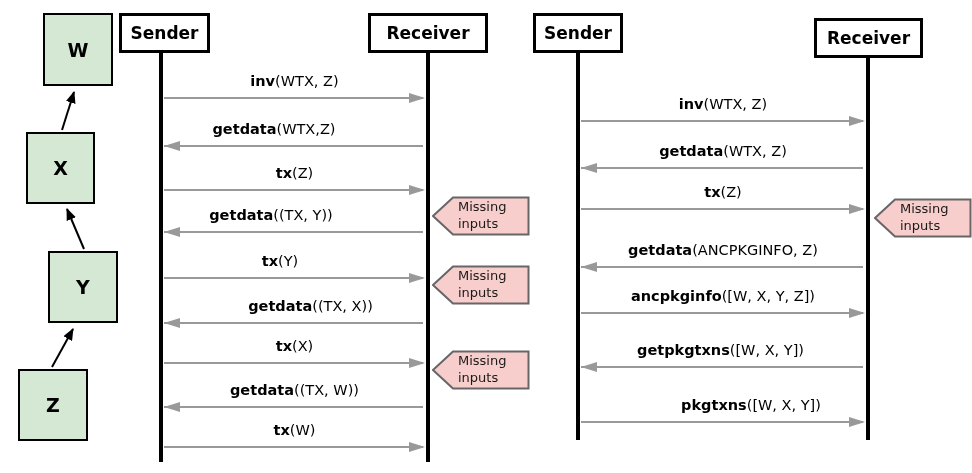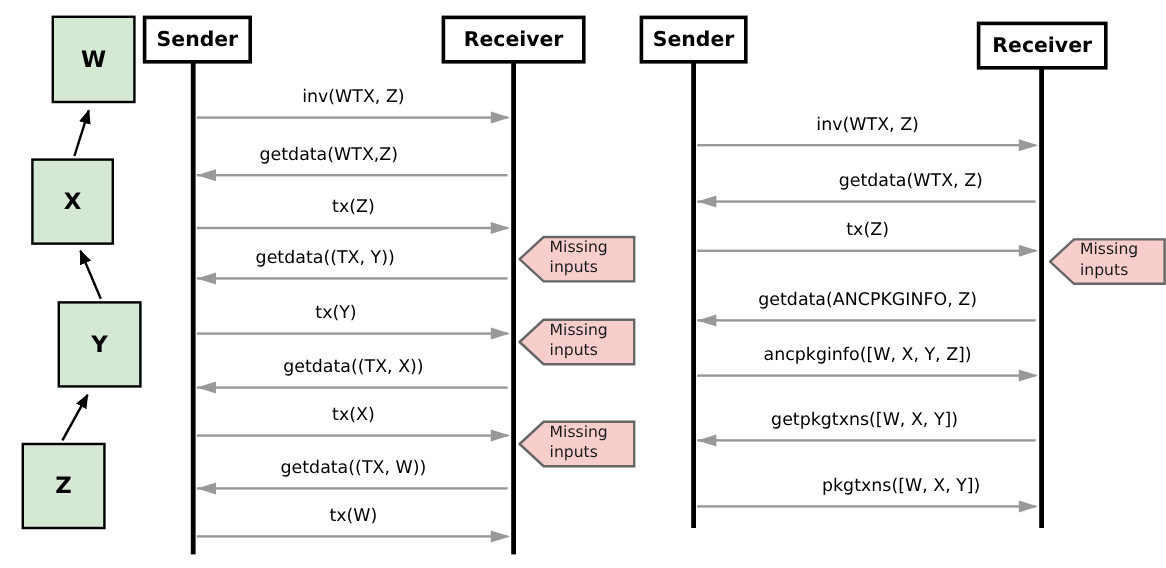--- a/index.html
+++ b/index.html
@@ -29,21 +29,21 @@
   .lifeline{position:absolute;width:4px;background:#000;}
   #seq0-sline{left:159px;top:51px;height:411px;}
   #seq0-rline{left:426px;top:51px;height:411px;}
   #seq1-sline{left:576px;top:51px;height:389px;}
   #seq1-rline{left:866px;top:56px;height:384px;}
   
   .msg-label{
     position:absolute;height:22px;line-height:22px;text-align:center;
     font-size:14.5px;color:#000;white-space:nowrap;
   }
-  .msg-label b{font-weight:400;}
+  .msg-label b{font-weight:700;}
   .mline{position:absolute;height:2px;background:var(--gray,#999);}
   .mhead{position:absolute;width:0;height:0;}
   .mhead.to-receiver{border-top:5px solid transparent;border-bottom:5px solid transparent;border-left:16px solid var(--gray,#999);}
   .mhead.to-sender{border-top:5px solid transparent;border-bottom:5px solid transparent;border-right:16px solid var(--gray,#999);}
   
   .callout{position:absolute;width:98px;height:40px;}
   .callout svg{position:absolute;left:0;top:0;}
   .callout .ctext{
     position:absolute;left:26px;top:3px;font-size:13px;line-height:16.5px;color:#1a1a1a;
   }
@@ -83,21 +83,21 @@
         <div class="mhead to-sender" style="left: 164px; top: 141px;"></div>
         <div class="msg-label" style="left: 163px; top: 162px; width: 263px;"><b>tx</b><span>(Z)</span></div>
         <div class="mline" style="left: 164px; top: 189px; width: 259px;"></div>
         <div class="mhead to-receiver" style="left: 409px; top: 185px;"></div>
         <div class="msg-label" style="left: 163px; top: 204px; width: 216px;"><b>getdata</b><span>((TX, Y))</span></div>
         <div class="mline" style="left: 164px; top: 231px; width: 259px;"></div>
         <div class="mhead to-sender" style="left: 164px; top: 227px;"></div>
         <div class="msg-label" style="left: 163px; top: 250px; width: 234px;"><b>tx</b><span>(Y)</span></div>
         <div class="mline" style="left: 164px; top: 277px; width: 259px;"></div>
         <div class="mhead to-receiver" style="left: 409px; top: 273px;"></div>
-        <div class="msg-label" style="left: 163px; top: 295px; width: 263px;"><b>getdata</b><span>((TX, X))</span></div>
+        <div class="msg-label" style="left: 163px; top: 295px; width: 263px; padding-left: 16px;"><b>getdata</b><span>((TX, X))</span></div>
         <div class="mline" style="left: 164px; top: 322px; width: 259px;"></div>
         <div class="mhead to-sender" style="left: 164px; top: 318px;"></div>
         <div class="msg-label" style="left: 163px; top: 335px; width: 263px;"><b>tx</b><span>(X)</span></div>
         <div class="mline" style="left: 164px; top: 362px; width: 259px;"></div>
         <div class="mhead to-receiver" style="left: 409px; top: 358px;"></div>
         <div class="msg-label" style="left: 163px; top: 379px; width: 263px;"><b>getdata</b><span>((TX, W))</span></div>
         <div class="mline" style="left: 164px; top: 406px; width: 259px;"></div>
         <div class="mhead to-sender" style="left: 164px; top: 402px;"></div>
         <div class="msg-label" style="left: 163px; top: 419px; width: 263px;"><b>tx</b><span>(W)</span></div>
         <div class="mline" style="left: 164px; top: 446px; width: 259px;"></div>
@@ -125,21 +125,21 @@
 
   <div class="seq" id="seq1">
     <div class="head" id="seq1-sender">Sender</div>
     <div class="head" id="seq1-receiver">Receiver</div>
     <div class="lifeline" id="seq1-sline"></div>
     <div class="lifeline" id="seq1-rline"></div>
     <div id="seq1-msgs">
         <div class="msg-label" style="left: 580px; top: 93px; width: 286px;"><b>inv</b><span>(WTX, Z)</span></div>
         <div class="mline" style="left: 581px; top: 120px; width: 282px;"></div>
         <div class="mhead to-receiver" style="left: 849px; top: 116px;"></div>
-        <div class="msg-label" style="left: 580px; top: 140px; width: 286px; padding-left: 36px;"><b>getdata</b><span>(WTX, Z)</span></div>
+        <div class="msg-label" style="left: 580px; top: 140px; width: 286px;"><b>getdata</b><span>(WTX, Z)</span></div>
         <div class="mline" style="left: 581px; top: 167px; width: 282px;"></div>
         <div class="mhead to-sender" style="left: 581px; top: 163px;"></div>
         <div class="msg-label" style="left: 580px; top: 181px; width: 286px;"><b>tx</b><span>(Z)</span></div>
         <div class="mline" style="left: 581px; top: 208px; width: 282px;"></div>
         <div class="mhead to-receiver" style="left: 849px; top: 204px;"></div>
         <div class="msg-label" style="left: 580px; top: 239px; width: 286px;"><b>getdata</b><span>(ANCPKGINFO, Z)</span></div>
         <div class="mline" style="left: 581px; top: 266px; width: 282px;"></div>
         <div class="mhead to-sender" style="left: 581px; top: 262px;"></div>
         <div class="msg-label" style="left: 580px; top: 285px; width: 286px;"><b>ancpkginfo</b><span>([W, X, Y, Z])</span></div>
         <div class="mline" style="left: 581px; top: 312px; width: 282px;"></div>

